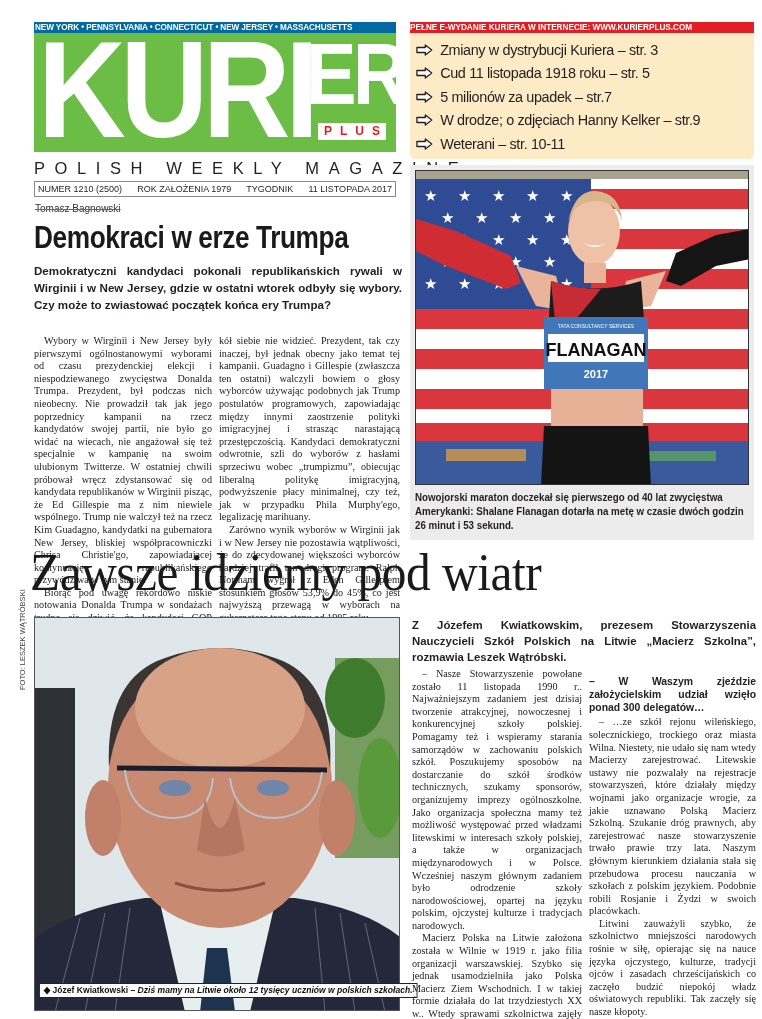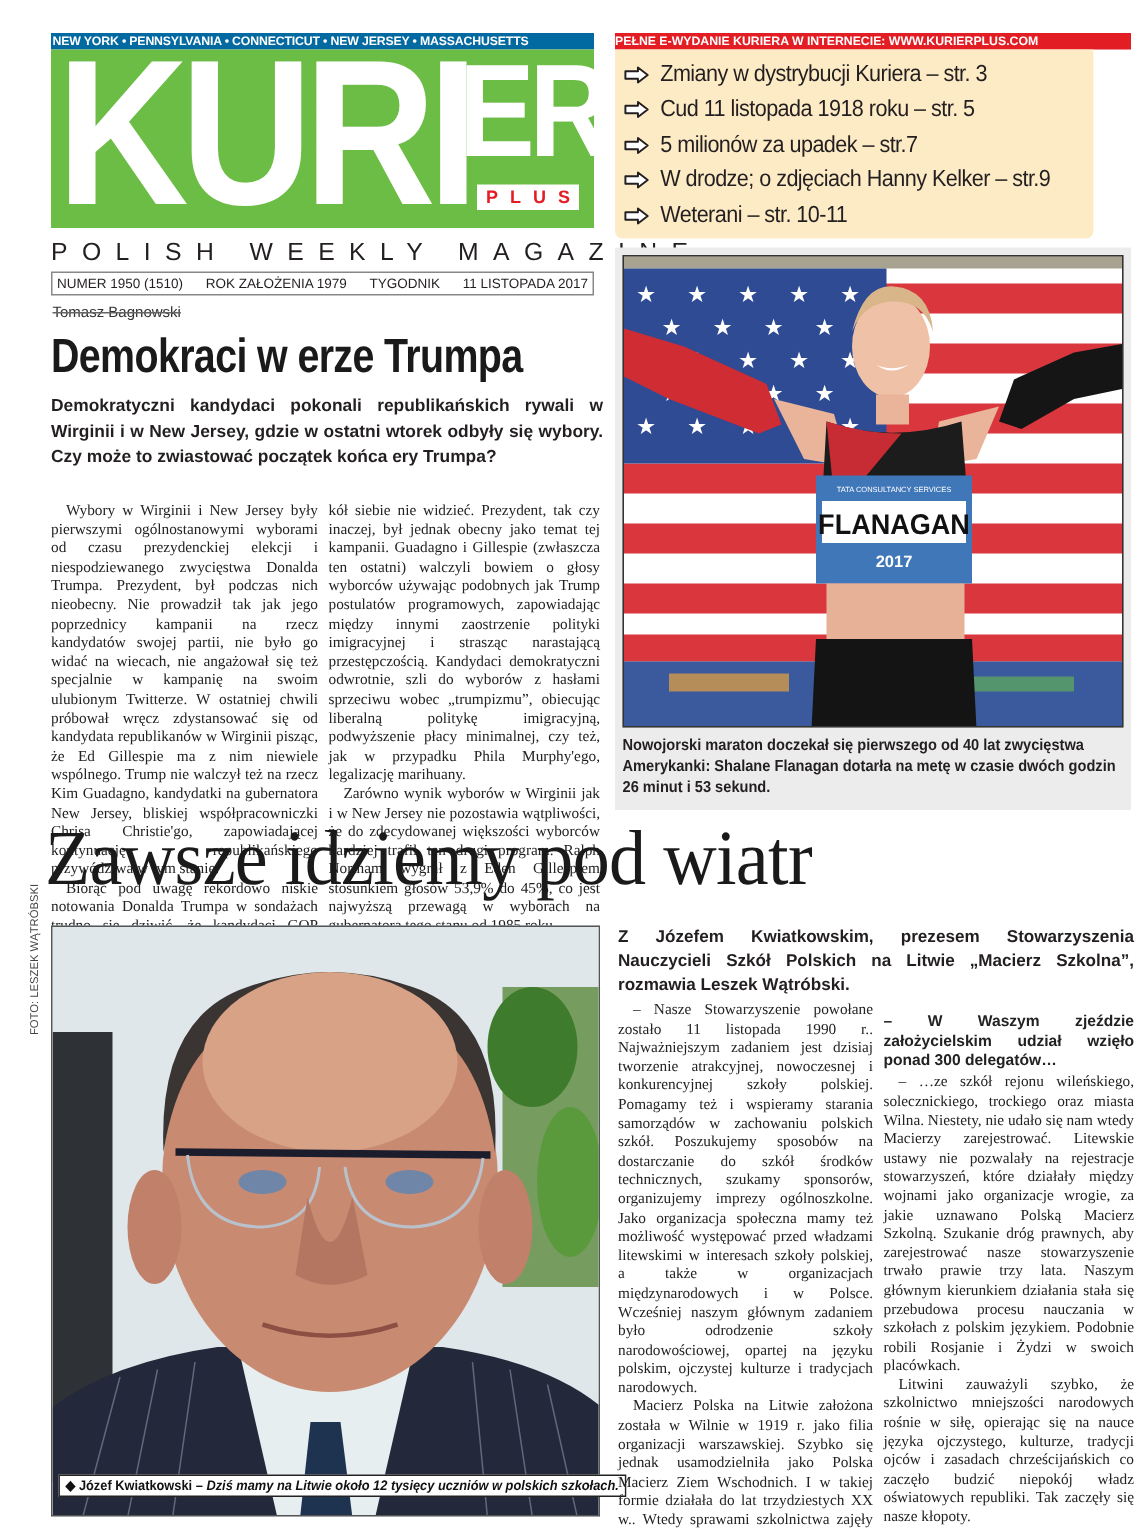--- a/index.html
+++ b/index.html
@@ -14,21 +14,21 @@
     font-size: 138px; line-height: 140px; letter-spacing: -6px; transform: scaleX(0.88); transform-origin: left top; }
   .logo-er { position: absolute; left: 272px; top: -4px; font-family: "Liberation Sans", sans-serif; font-weight: bold; color: #fff;
     font-size: 88px; line-height: 90px; letter-spacing: -4px; transform: scaleX(0.86); transform-origin: left top; }
   .logo-plus { position: absolute; left: 284px; top: 90px; width: 68px; height: 17px; background: #fff; color: #e31d24;
     font-family: "Liberation Sans", sans-serif; font-weight: bold; font-size: 12px; line-height: 17px; text-align: right; letter-spacing: 8px; padding-left: 6px; }
   .tagline { position: absolute; left: 34px; top: 158px; width: 362px; font-family: "Liberation Sans", sans-serif; font-size: 16.5px; letter-spacing: 9.6px; color: #231f20; white-space: nowrap; line-height: 20px; }
   .issue-bar { position: absolute; left: 34px; top: 181px; width: 362px; height: 16px; border: 1px solid #888; font-family: "Liberation Sans", sans-serif; font-size: 9px; line-height: 14px; display: flex; justify-content: space-between; padding: 0 3px; color: #231f20; }
 
   
   .eedition { position: absolute; left: 410px; top: 22px; width: 344px; height: 11px; background: #e31d24; color: #fff; font-family: "Liberation Sans", sans-serif; font-weight: bold; font-size: 8.2px; line-height: 11px; text-align: left; white-space: nowrap; }
-  .teasers { position: absolute; left: 410px; top: 33px; width: 319px; height: 126px; background: #fdebc6; border-radius: 0 0 5px 5px; padding: 5px 0 0 6px; }
+  .teasers { position: absolute; left: 410px; top: 33px; width: 344px; height: 126px; background: #fdebc6; border-radius: 0 0 5px 5px; padding: 5px 0 0 6px; }
   .teaser { display: flex; align-items: center; height: 23.5px; font-family: "Liberation Sans", sans-serif; font-size: 15.5px; color: #231f20; white-space: nowrap; letter-spacing: -0.4px; transform: scaleX(0.93); transform-origin: left center; }
   .teaser .arrow { width: 18px; margin-right: 8px; display: inline-flex; }
 
   
   .byline1 { position: absolute; left: 35px; top: 203px; font-family: "Liberation Sans", sans-serif; font-size: 10px; color: #333; text-decoration: line-through; text-decoration-color: #666; }
   .headline1 { position: absolute; left: 34px; top: 217px; font-family: "Liberation Sans", sans-serif; font-weight: bold; font-size: 32px; line-height: 40px; color: #1a1a1a; letter-spacing: -0.5px; transform: scaleX(0.82); transform-origin: left top; white-space: nowrap; }
   .lead1 { position: absolute; left: 34px; top: 262px; width: 368px; font-family: "Liberation Sans", sans-serif; font-weight: bold; font-size: 11.6px; line-height: 17px; color: #231f20; text-align: justify; }
   .col { position: absolute; font-size: 10.2px; line-height: 12.6px; text-align: justify; color: #222; hyphens: auto; }
   .col p { text-indent: 10px; }
   .col1a { left: 34px; top: 335px; width: 178px; }
@@ -56,21 +56,21 @@
 <body>
 
 <div class="states-bar">NEW YORK • PENNSYLVANIA • CONNECTICUT • NEW JERSEY • MASSACHUSETTS</div>
 <div class="logo">
   <span class="logo-kuri">KURI</span>
   <span class="logo-er">ER</span>
   <span class="logo-plus">PLUS</span>
 </div>
 <div class="tagline">POLISH WEEKLY MAGAZINE</div>
 <div class="issue-bar">
-  <span>NUMER 1950 (1510)</span>
+  <span>NUMER 1210 (2500)</span>
   <span>ROK ZAŁOŻENIA 1979</span>
   <span>TYGODNIK</span>
   <span>11 LISTOPADA 2017</span>
 </div>
 
 <div class="eedition">PEŁNE E-WYDANIE KURIERA W INTERNECIE: WWW.KURIERPLUS.COM</div>
 <div class="teasers">
   <div class="teaser">
     <span class="arrow">
         <svg width="18" height="12" viewBox="0 0 18 12">

